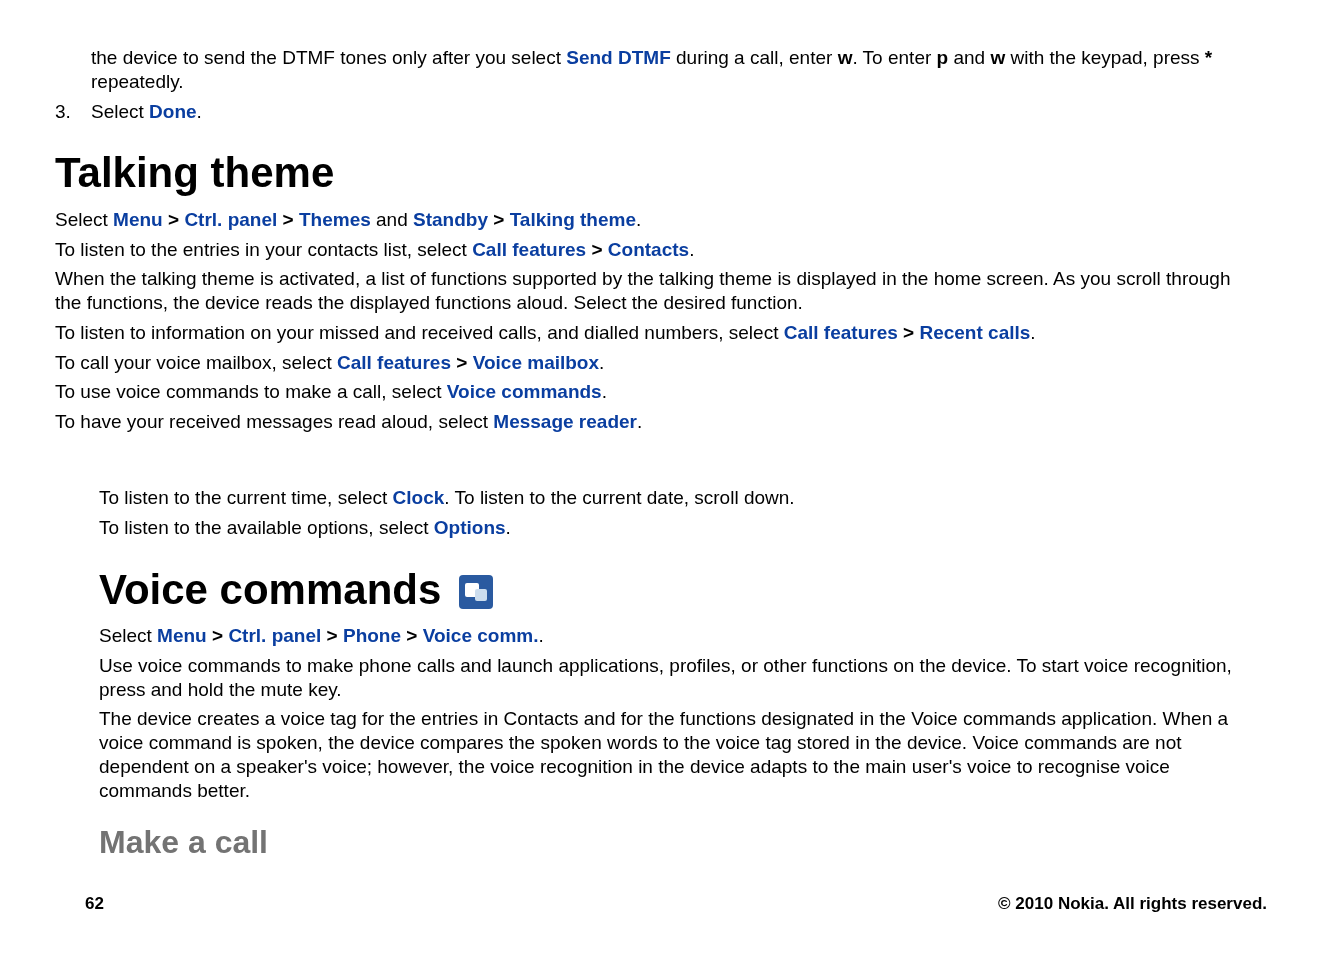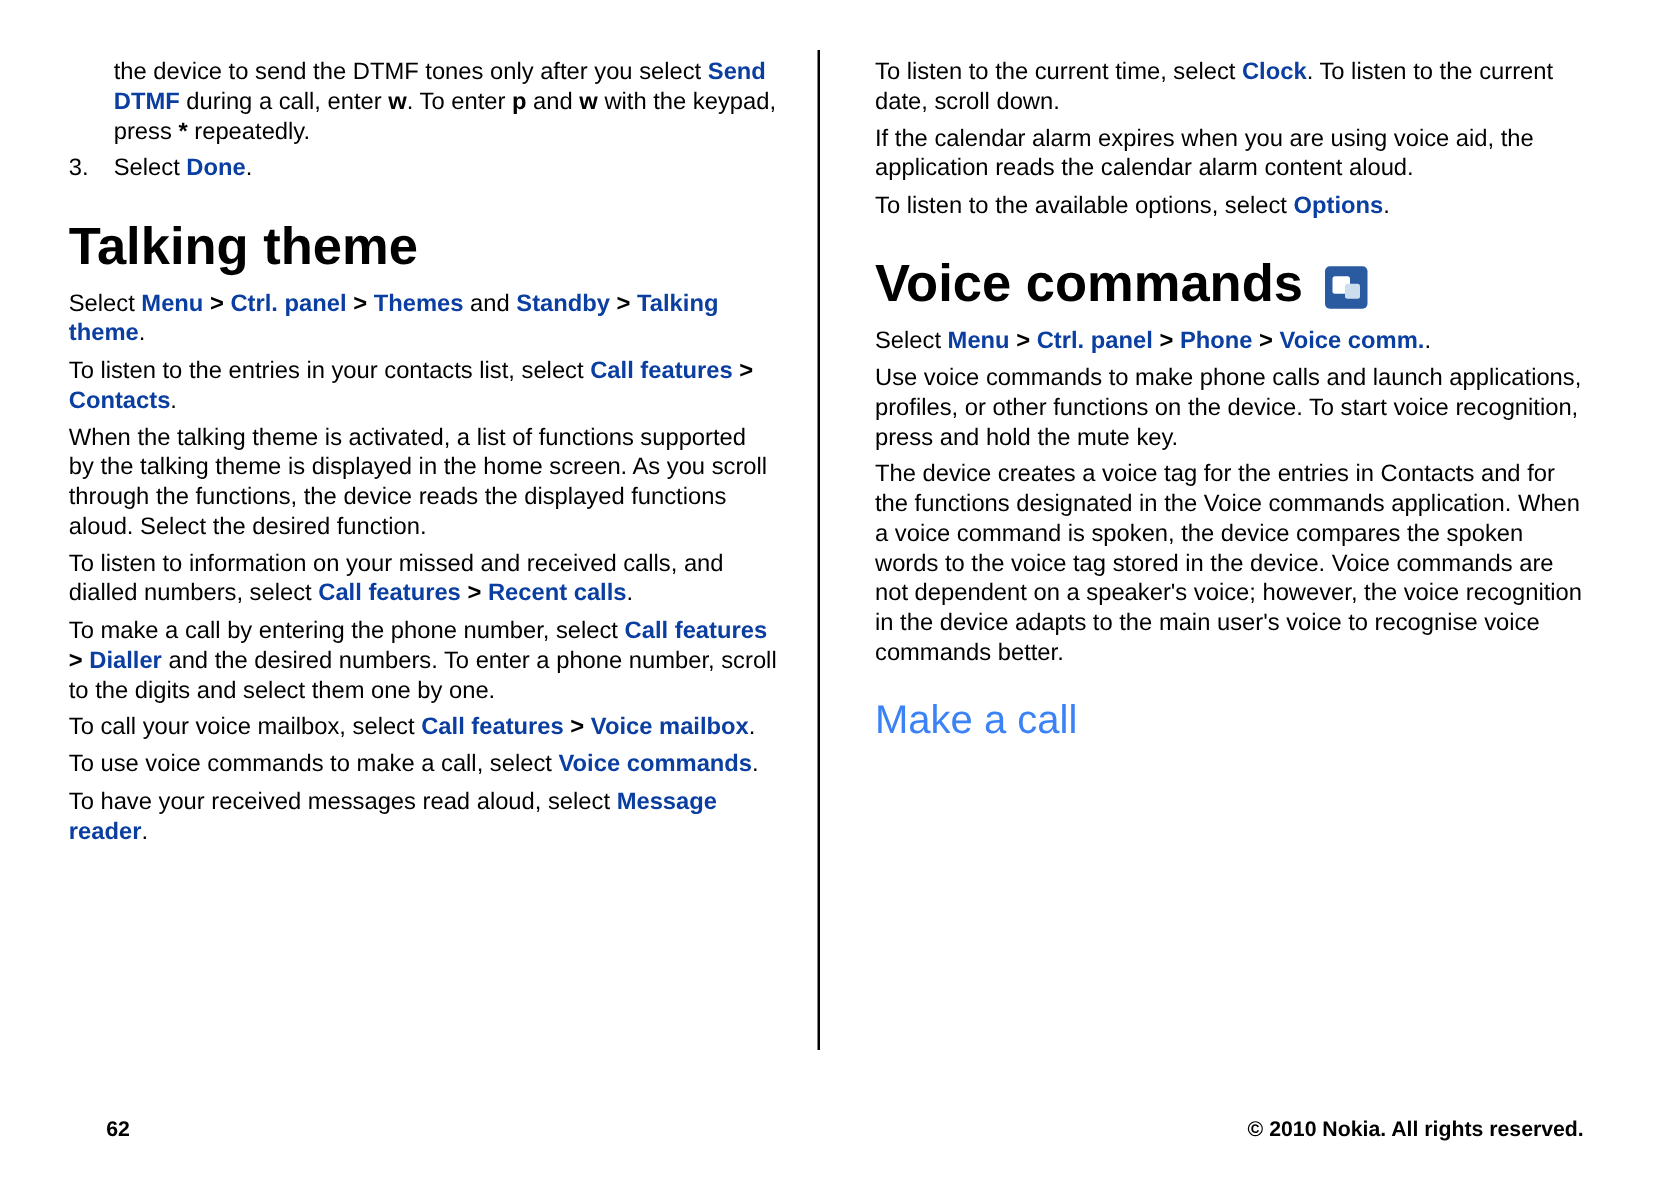--- a/index.html
+++ b/index.html
@@ -7,21 +7,21 @@
     padding: 0;
     font-family: Arial, Helvetica, sans-serif;
     color: #000;
     background: #fff;
     width: 1322px;
     height: 954px;
     box-sizing: border-box;
   }
   .page {
     display: flex;
-    flex-direction: row;
+    flex-direction: column;
     padding: 40px 55px 10px 55px;
     box-sizing: border-box;
     height: 890px;
   }
   .col {
     flex: 1;
     box-sizing: border-box;
     font-size: 19px;
     line-height: 1.25;
   }
@@ -38,23 +38,23 @@
     margin-bottom: 40px;
   }
   h1 {
     font-size: 42px;
     font-weight: bold;
     margin: 24px 0 8px 0;
     color: #000;
   }
   h2 {
     font-size: 32px;
-    font-weight: normal;
+    font-weight: bold;
     margin: 20px 0 6px 0;
-    color: #3b82f6;
+    color: #737373;
   }
   p { margin: 6px 0; }
   .link { color: #0a3ea0; font-weight: bold; }
   .b { font-weight: bold; }
   .gt { font-weight: bold; }
   .ol-item {
     display: flex;
     margin: 6px 0;
   }
   .ol-num {
@@ -151,25 +151,20 @@
     </p>
 
     <p>When the talking theme is activated, a list of functions supported by the talking theme is displayed in the home screen. As you scroll through the functions, the device reads the displayed functions aloud. Select the desired function.</p>
 
     <p>
       <span>To listen to information on your missed and received calls, and dialled numbers, select </span><span class="link">Call features</span>
       <span class="gt">&gt;</span>
       <span class="link">Recent calls</span><span>.</span>
     </p>
 
-    <p>
-      <span>To make a call by entering the phone number, select </span><span class="link">Call features</span>
-      <span class="gt">&gt;</span>
-      <span class="link">Dialler</span><span> and the desired numbers. To enter a phone number, scroll to the digits and select them one by one.</span>
-    </p>
 
     <p>
       <span>To call your voice mailbox, select </span><span class="link">Call features</span>
       <span class="gt">&gt;</span>
       <span class="link">Voice mailbox</span><span>.</span>
     </p>
 
     <p>
       <span>To use voice commands to make a call, select </span><span class="link">Voice commands</span><span>.</span>
     </p>
@@ -179,21 +174,20 @@
     </p>
   </div>
 
   <div class="divider"></div>
 
   <div class="col col-right">
     <p>
       <span>To listen to the current time, select </span><span class="link">Clock</span><span>. To listen to the current date, scroll down.</span>
     </p>
 
-    <p>If the calendar alarm expires when you are using voice aid, the application reads the calendar alarm content aloud.</p>
 
     <p>
       <span>To listen to the available options, select </span><span class="link">Options</span><span>.</span>
     </p>
 
     <h1>
       <span>Voice commands</span>
       <span class="vcicon"></span>
     </h1>
 

